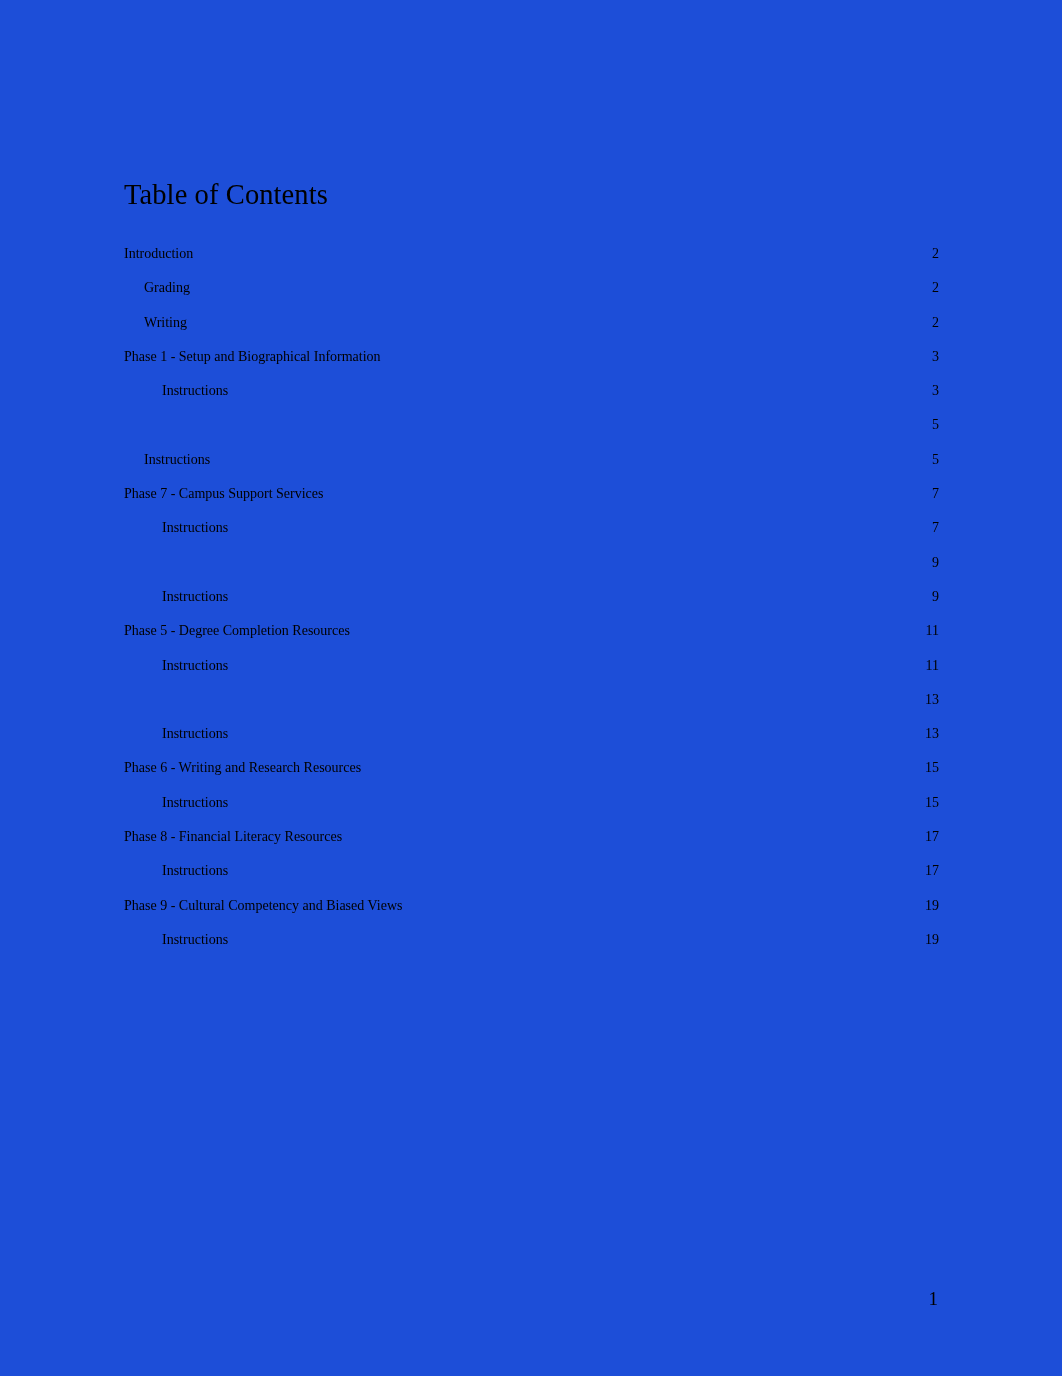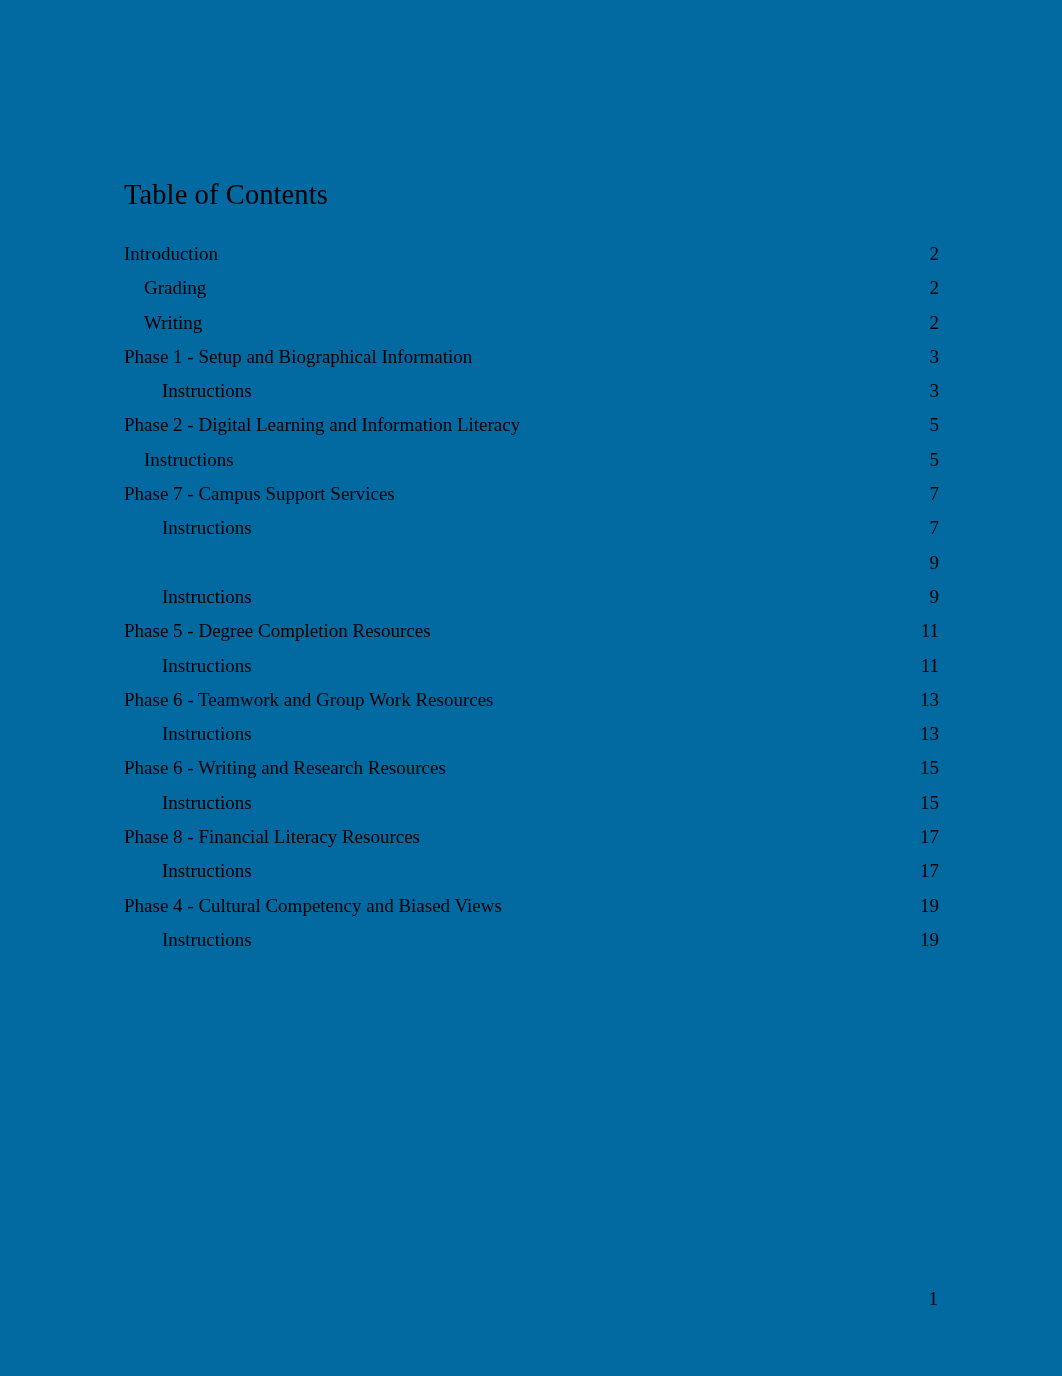--- a/index.html
+++ b/index.html
@@ -9,21 +9,21 @@
     background: #ffffff;
   }
   body {
     font-family: "Liberation Serif", "DejaVu Serif", serif;
     color: #000000;
   }
   .page {
     position: relative;
     width: 1062px;
     height: 1376px;
-    background: #0369a1;
+    background: #1d4ed8;
     overflow: hidden;
     box-sizing: border-box;
   }
   .content {
     position: absolute;
     left: 124px;
     top: 178px;
     width: 815px;
   }
   .toc-title {
@@ -37,21 +37,21 @@
   }
   .toc-list {
     margin: 0;
     padding: 0;
     list-style: none;
   }
   .toc-row {
     display: flex;
     align-items: baseline;
     height: 34.3px;
-    font-size: 19px;
+    font-size: 14px;
     line-height: 34.3px;
     color: #000000;
   }
   .toc-label {
     white-space: nowrap;
   }
   .toc-filler {
     flex: 1 1 auto;
     min-width: 10px;
   }
@@ -104,21 +104,20 @@
           <span class="toc-label">Phase 1 - Setup and Biographical Information</span>
           <span class="toc-filler"></span>
           <span class="toc-page">3</span>
         </li>
         <li class="toc-row lvl-2">
           <span class="toc-label">Instructions</span>
           <span class="toc-filler"></span>
           <span class="toc-page">3</span>
         </li>
         <li class="toc-row lvl-0">
-          <span class="toc-label">Phase 2 - Digital Learning and Information Literacy</span>
           <span class="toc-filler"></span>
           <span class="toc-page">5</span>
         </li>
         <li class="toc-row lvl-1">
           <span class="toc-label">Instructions</span>
           <span class="toc-filler"></span>
           <span class="toc-page">5</span>
         </li>
         <li class="toc-row lvl-0">
           <span class="toc-label">Phase 7 - Campus Support Services</span>
@@ -143,21 +142,20 @@
           <span class="toc-label">Phase 5 - Degree Completion Resources</span>
           <span class="toc-filler"></span>
           <span class="toc-page">11</span>
         </li>
         <li class="toc-row lvl-2">
           <span class="toc-label">Instructions</span>
           <span class="toc-filler"></span>
           <span class="toc-page">11</span>
         </li>
         <li class="toc-row lvl-0">
-          <span class="toc-label">Phase 6 - Teamwork and Group Work Resources</span>
           <span class="toc-filler"></span>
           <span class="toc-page">13</span>
         </li>
         <li class="toc-row lvl-2">
           <span class="toc-label">Instructions</span>
           <span class="toc-filler"></span>
           <span class="toc-page">13</span>
         </li>
         <li class="toc-row lvl-0">
           <span class="toc-label">Phase 6 - Writing and Research Resources</span>
@@ -173,21 +171,21 @@
           <span class="toc-label">Phase 8 - Financial Literacy Resources</span>
           <span class="toc-filler"></span>
           <span class="toc-page">17</span>
         </li>
         <li class="toc-row lvl-2">
           <span class="toc-label">Instructions</span>
           <span class="toc-filler"></span>
           <span class="toc-page">17</span>
         </li>
         <li class="toc-row lvl-0">
-          <span class="toc-label">Phase 4 - Cultural Competency and Biased Views</span>
+          <span class="toc-label">Phase 9 - Cultural Competency and Biased Views</span>
           <span class="toc-filler"></span>
           <span class="toc-page">19</span>
         </li>
         <li class="toc-row lvl-2">
           <span class="toc-label">Instructions</span>
           <span class="toc-filler"></span>
           <span class="toc-page">19</span>
         </li>
       </ul>
 

